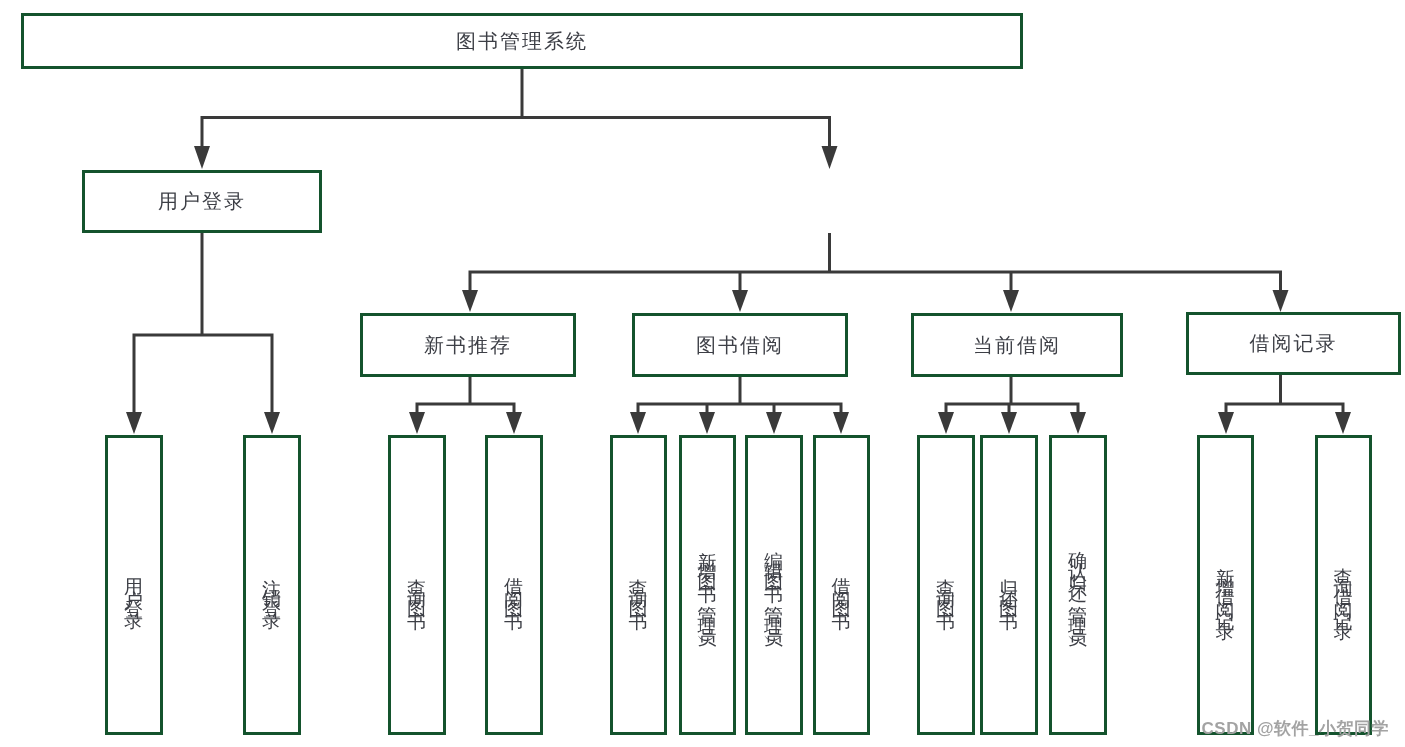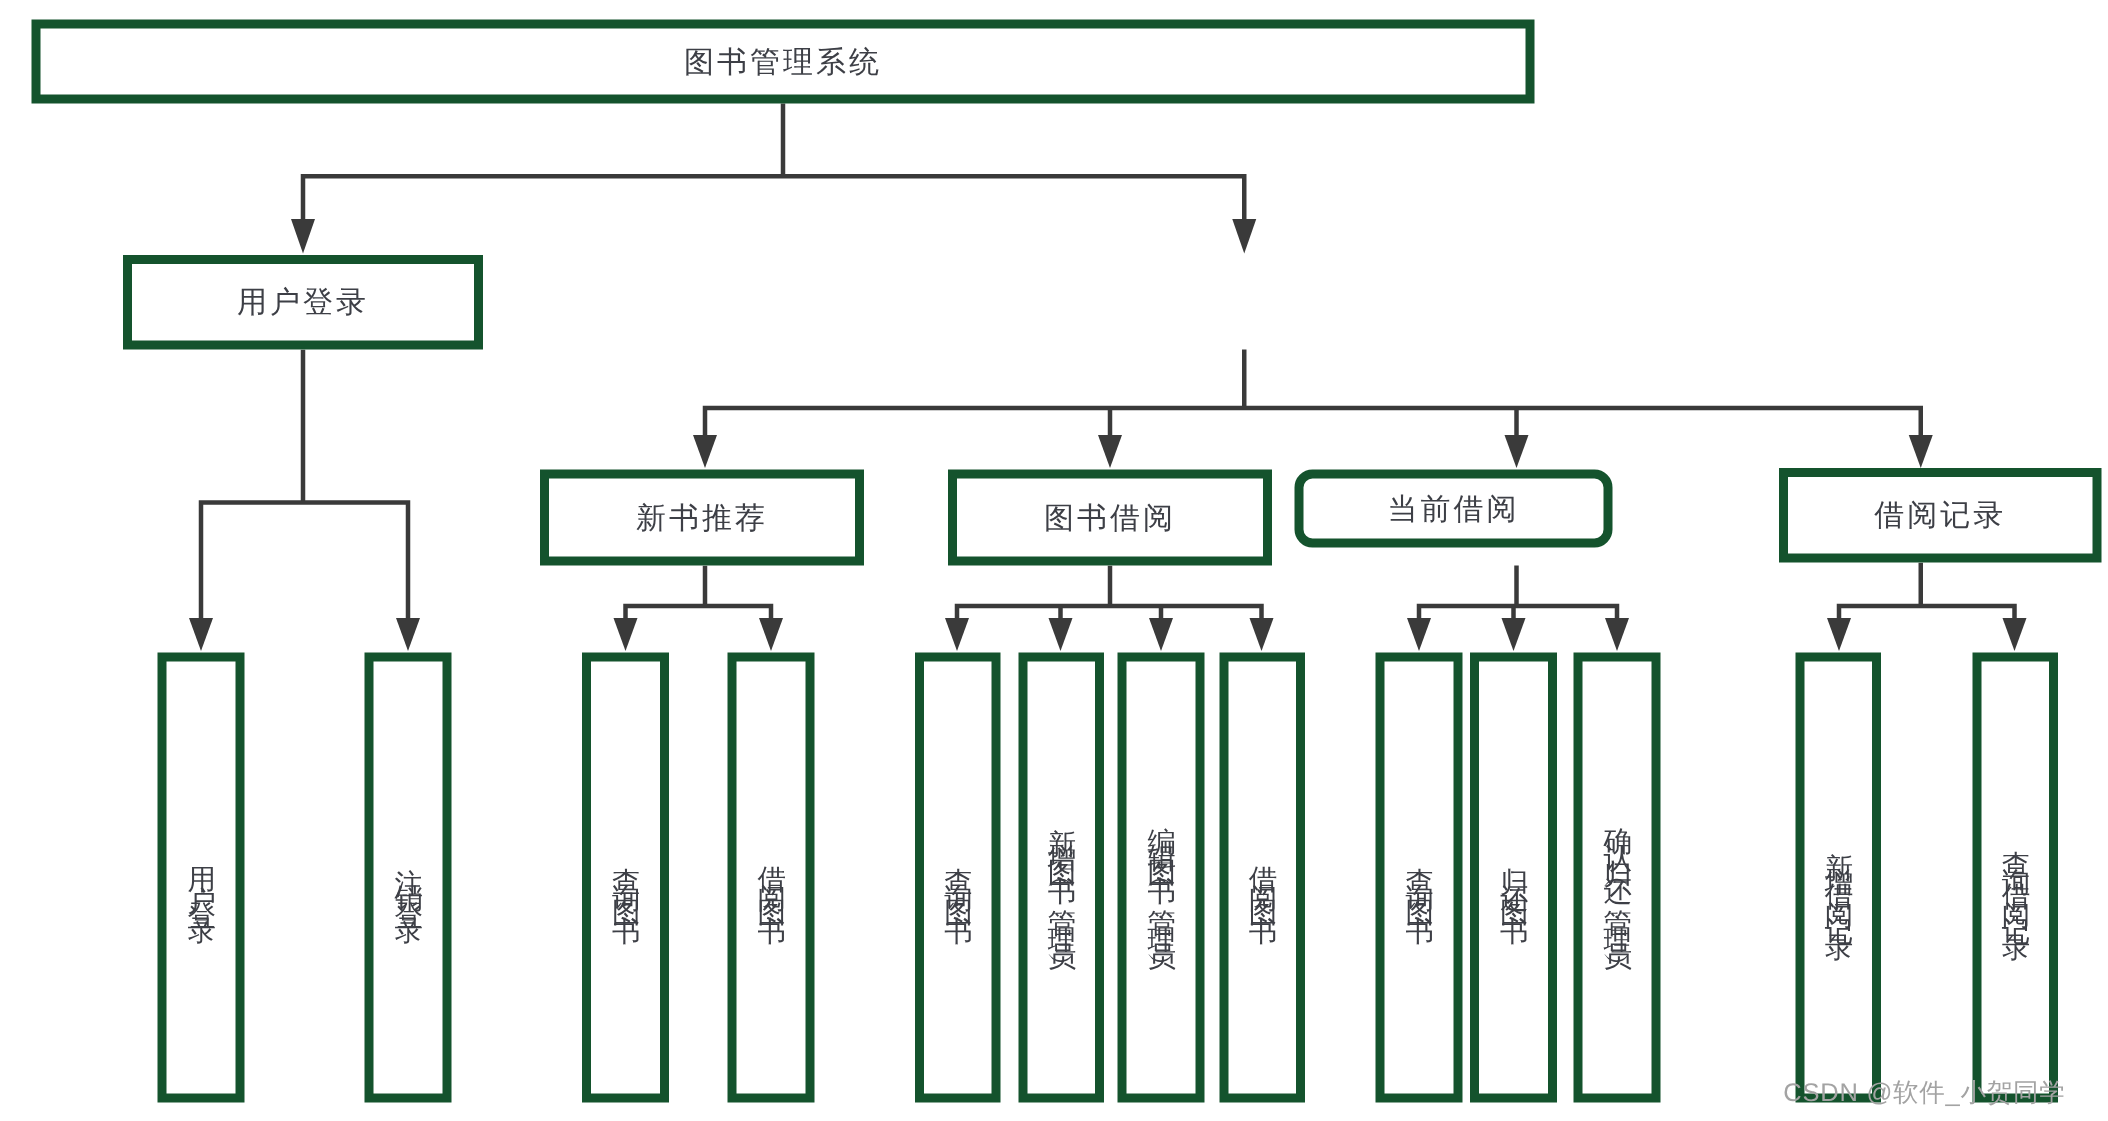--- a/index.html
+++ b/index.html
@@ -29,21 +29,21 @@
     stroke-width: 3;
   }
   .connectors polygon {
     fill: #3a3a3a;
     stroke: none;
   }
   .node {
     position: absolute;
     box-sizing: border-box;
     background: #ffffff;
-    border: 6px solid #14532d;
+    border: 3px solid #14532d;
     display: flex;
     align-items: center;
     justify-content: center;
     color: #3d3f46;
   }
   .hnode {
     font-size: 20px;
     letter-spacing: 2px;
     white-space: nowrap;
   }
@@ -51,27 +51,28 @@
     font-size: 19px;
   }
   .leaf .vtext {
     writing-mode: vertical-rl;
     text-orientation: mixed;
     letter-spacing: 11px;
     line-height: 1;
   }
   .watermark {
     position: absolute;
-    right: 28px;
+    right: 16px;
     bottom: 7px;
     color: #a3a3a3;
     font-size: 17px;
     letter-spacing: 0.5px;
     white-space: nowrap;
     z-index: 5;
+    font-weight: bold;
   }
 </style>
 </head>
 <body>
 
 <div class="canvas">
 
   <svg class="connectors" viewBox="0 0 1405 747" xmlns="http://www.w3.org/2000/svg">
     <g>
       <path d="M522 67 V117.5"></path>
@@ -134,21 +135,21 @@
   <div class="node hnode" style="left:82px; top:170px; width:240px; height:63px;">
     <span>用户登录</span>
   </div>
 
   <div class="node hnode" style="left:360px; top:313px; width:216px; height:64px;">
     <span>新书推荐</span>
   </div>
   <div class="node hnode" style="left:632px; top:313px; width:216px; height:64px;">
     <span>图书借阅</span>
   </div>
-  <div class="node hnode" style="left:863px; top:313px; width:212px; height:52px;border-radius:12px;">
+  <div class="node hnode" style="left:911px; top:313px; width:212px; height:64px;">
     <span>当前借阅</span>
   </div>
   <div class="node hnode" style="left:1173px; top:312px; width:215px; height:63px;margin-left:13px;">
     <span>借阅记录</span>
   </div>
 
   <div class="node leaf" style="left:105px; top:435px; width:58px; height:300px;">
     <span class="vtext">用户登录</span>
   </div>
   <div class="node leaf" style="left:243px; top:435px; width:58px; height:300px;">

